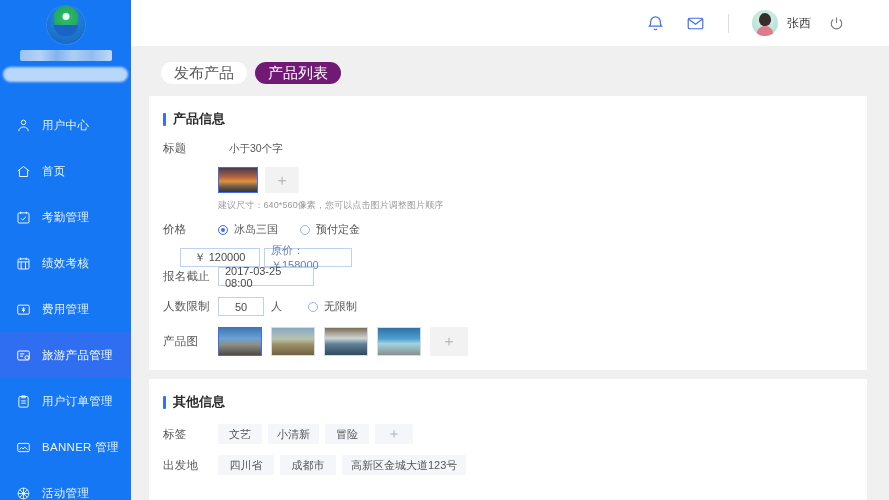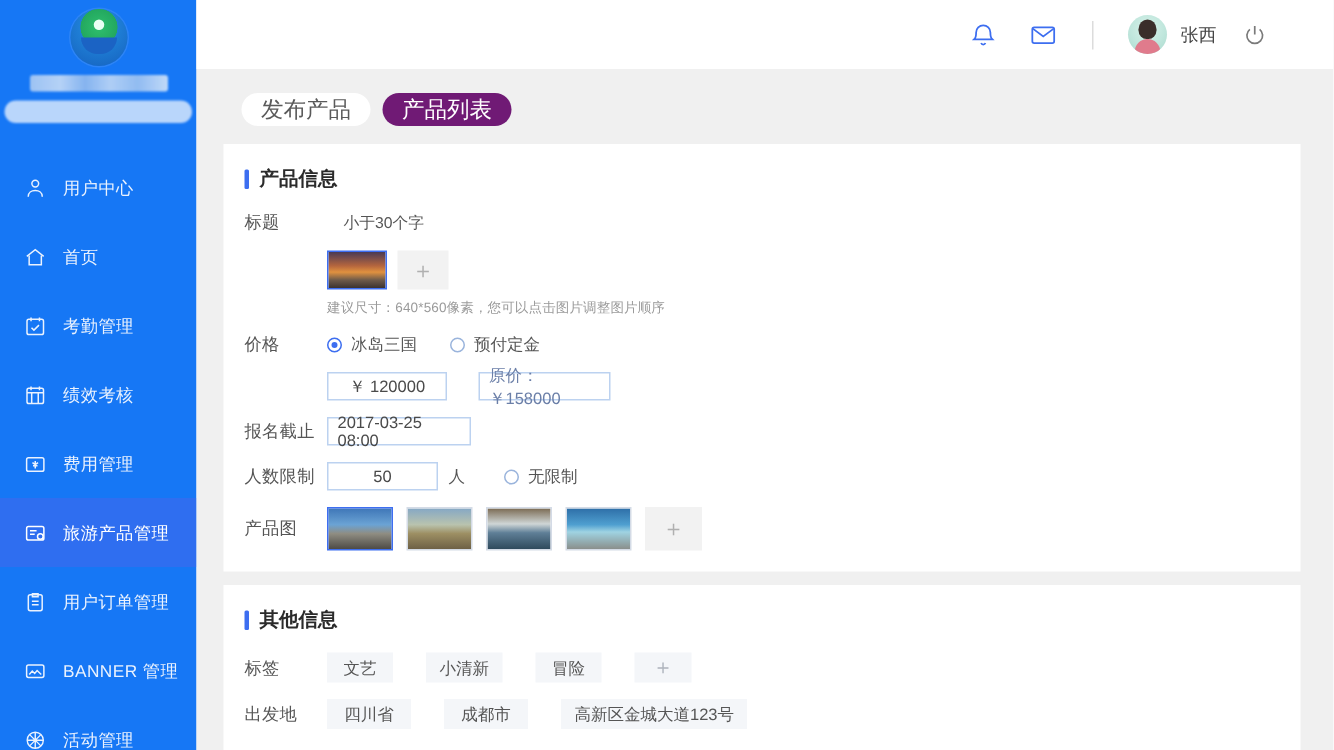--- a/index.html
+++ b/index.html
@@ -150,40 +150,40 @@
     border: 1px solid #9ab4dc; background: #fff;
     display: block; position: relative; flex: 0 0 10px;
   }
   .radio.on { border-color: #3d6ef0; }
   .radio.on::after {
     content: ""; position: absolute; left: 2px; top: 2px;
     width: 4px; height: 4px; border-radius: 50%; background: #3d6ef0;
   }
   .radio-lab { font-size: 11px; color: #555; }
 
-  .price-inputs { display: flex; gap: 21px; padding-left: 69px; margin-bottom: 11px; }
+  .price-inputs { display: flex; gap: 4px; padding-left: 31px; }
   .price-f { width: 80px; justify-content: center; }
   .price-o { width: 88px; justify-content: center; color: #6b7fa8; }
 
   .date-f { width: 96px; justify-content: center; }
-  .num-f { width: 74px; justify-content: center; }
+  .num-f { width: 46px; justify-content: center; }
   .unit { font-size: 11px; color: #555; margin-left: 7px; }
 
   .prod-thumbs { display: flex; align-items: center; gap: 9px; }
   .pthumb { width: 44px; height: 29px; border: 1px solid #d4dbe6; background-size: cover; background-position: center; }
   .pthumb.sel { border: 1px solid #3d6ef0; }
   .padd { width: 38px; height: 29px; }
 
   .tag {
     min-width: 44px; height: 20px; background: #f4f6f9;
     display: flex; align-items: center; justify-content: center;
     font-size: 11px; color: #555; padding: 0 9px; cursor: pointer;
   }
   .tag-add { min-width: 38px; color: #aeb4bd; font-size: 14px; }
-  .tag-row { display: flex; gap: 22px; }
+  .tag-row { display: flex; gap: 6px; }
 
   .loc { min-width: 56px; height: 20px; background: #f4f6f9; display: flex; align-items: center; justify-content: center; font-size: 11px; color: #555; padding: 0 9px; }
   .loc.addr { min-width: 0; }
 </style>
 </head>
 <body>
 
 <div class="app">
 
   <aside class="sidebar">

